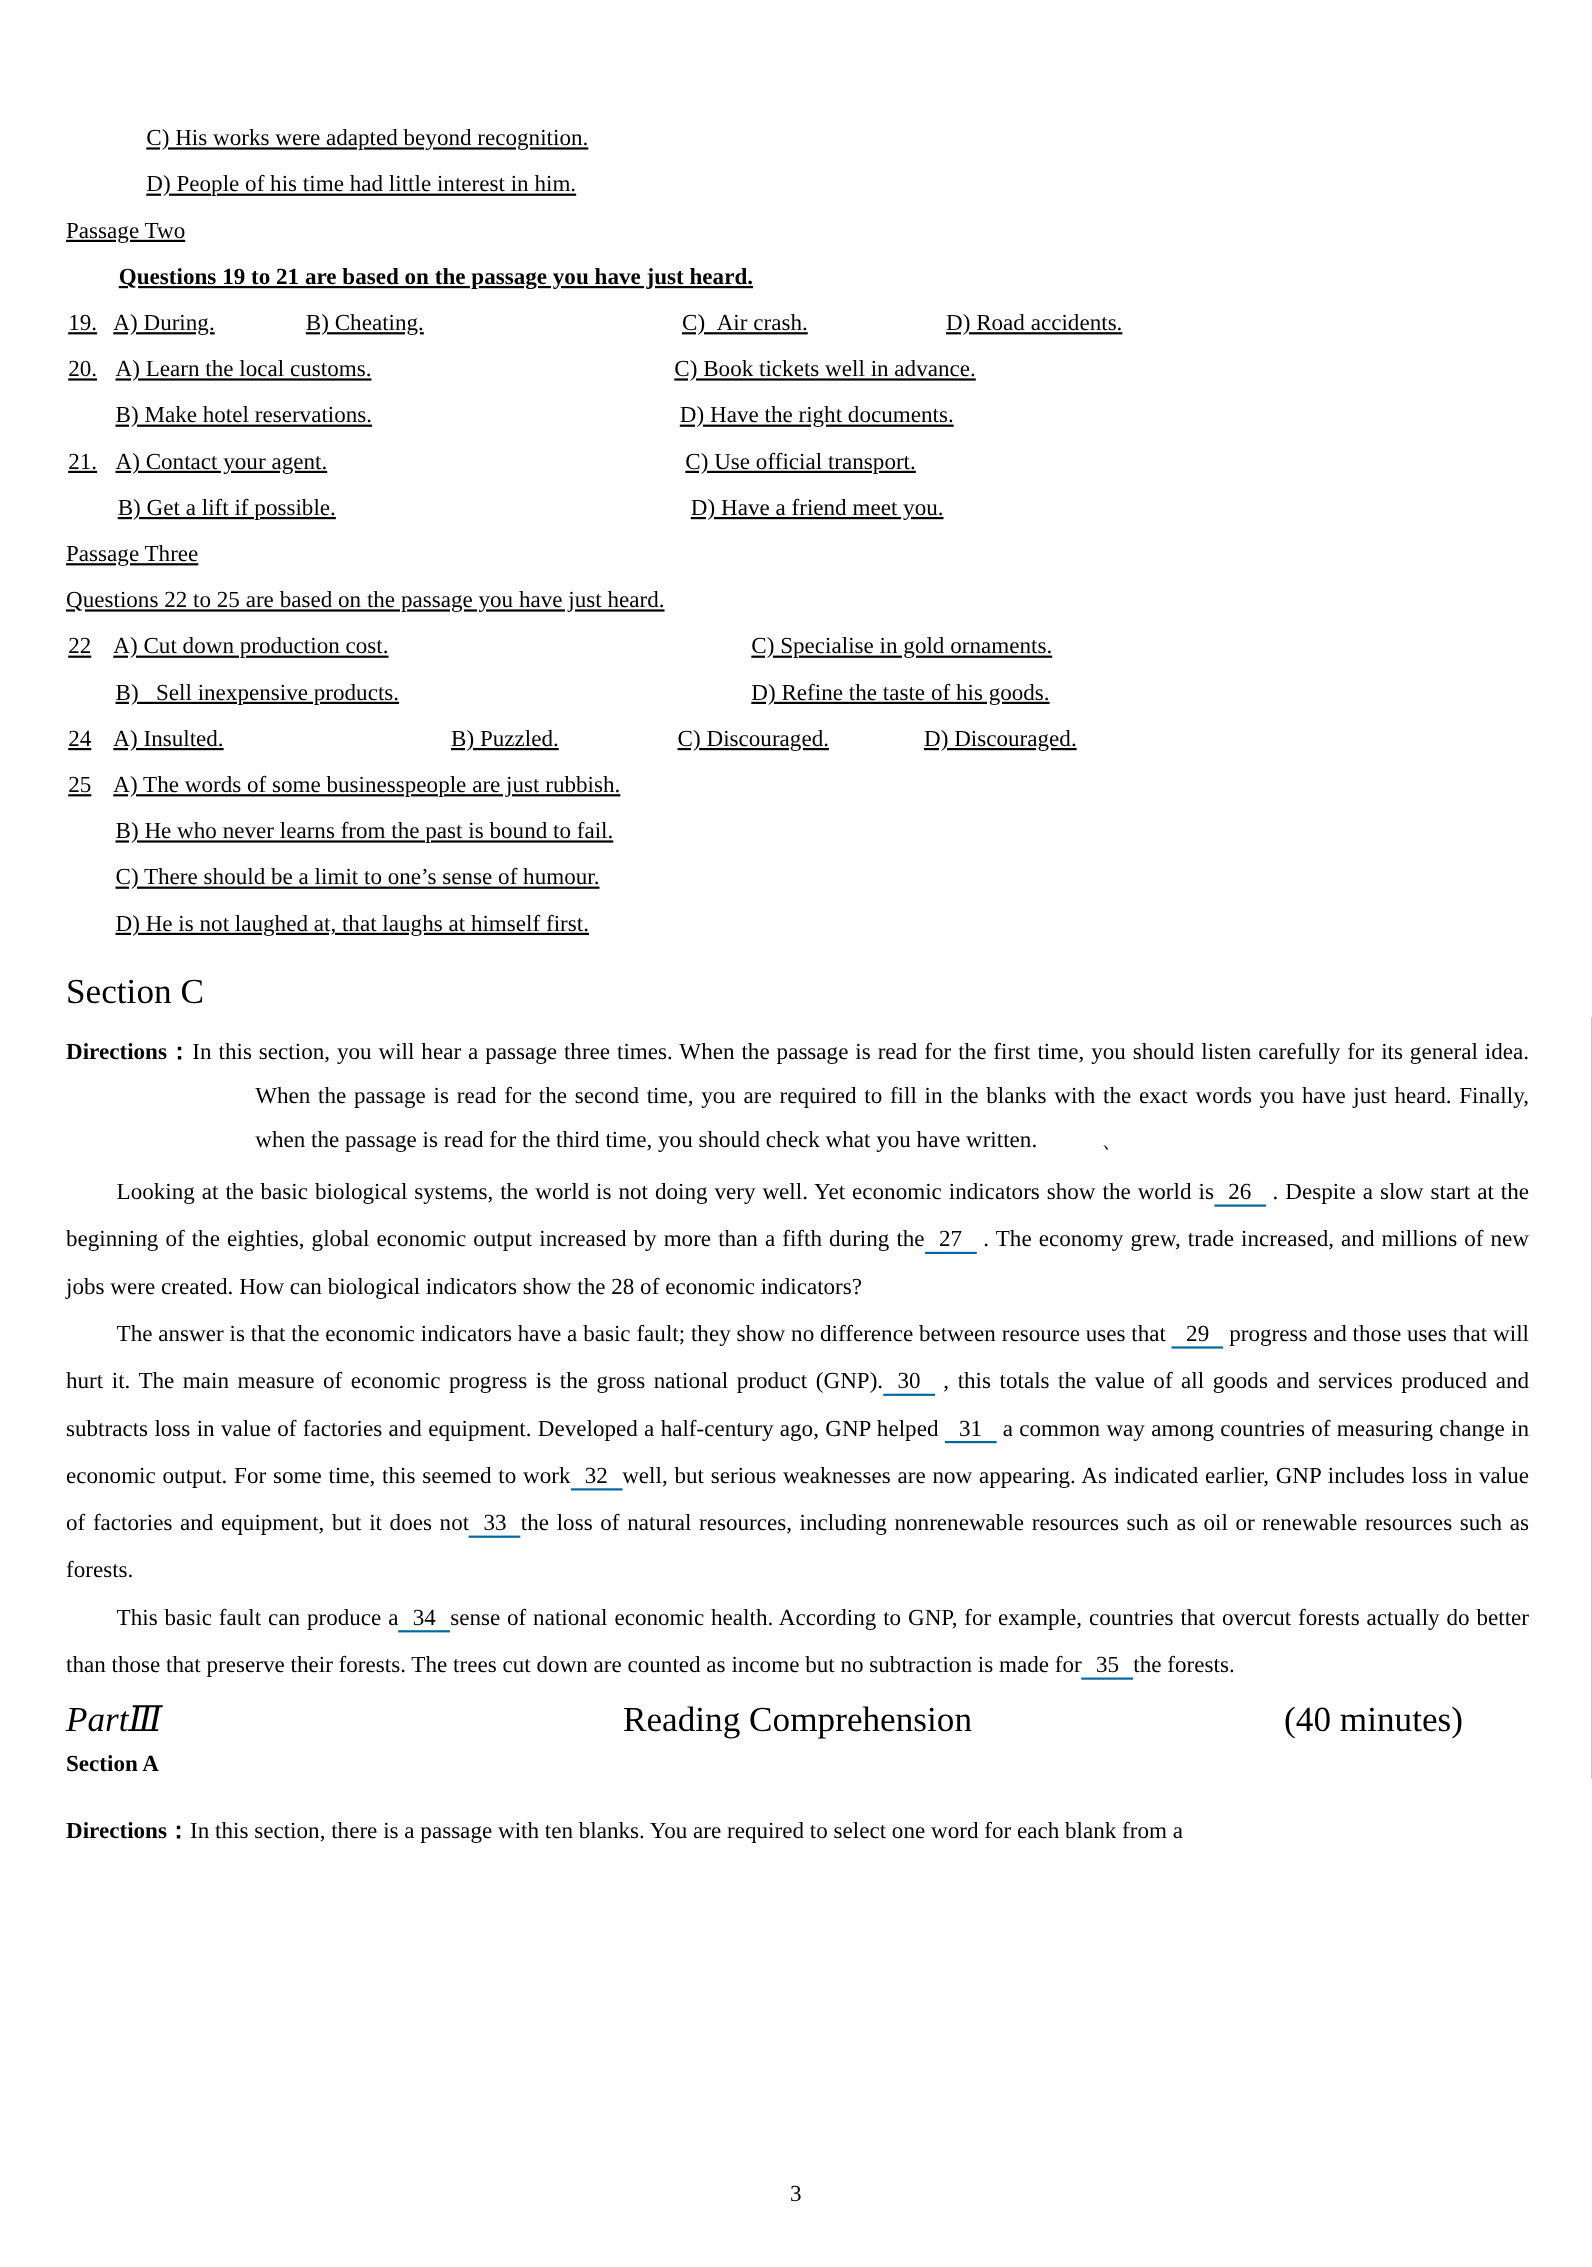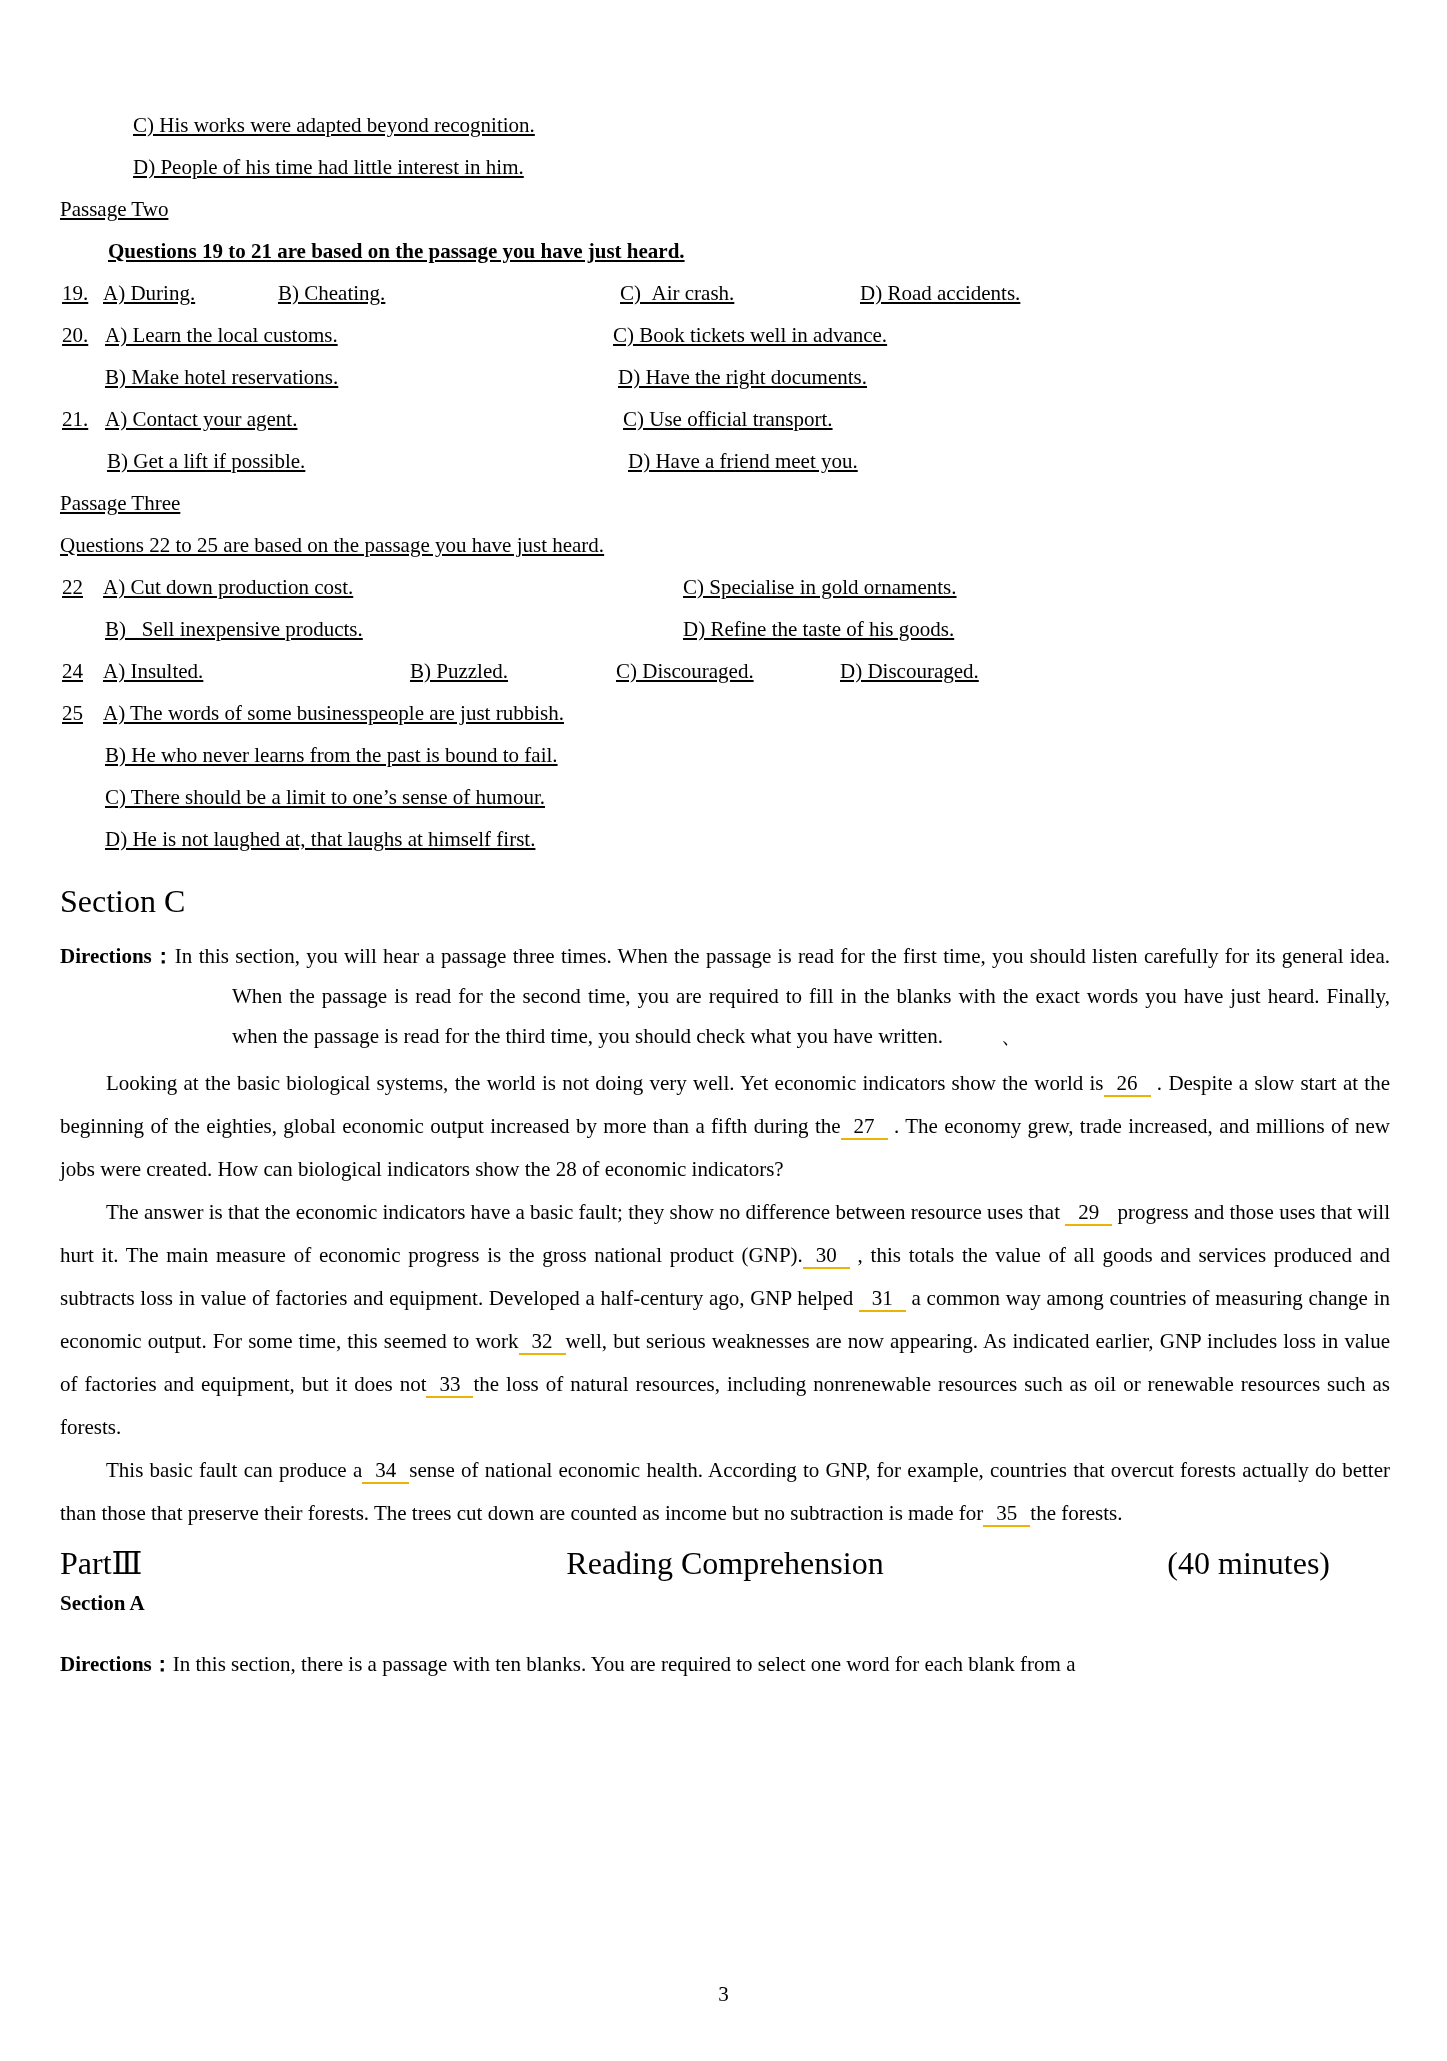--- a/index.html
+++ b/index.html
@@ -34,26 +34,26 @@
   .dir .colon{font-weight:bold;}
   .pmark{margin-left:58px;}
   
   .psg{
     text-align:justify;
     line-height:43px;
     margin:0;
     text-indent:46px;
   }
   .blank{
-    border-bottom:2px solid #eab308;
+    border-bottom:2px solid #0369a1;
     padding:0 13px;
   }
   
   .part-row{position:relative;height:48px;line-height:48px;margin-top:4px;}
-  .part-left{position:absolute;left:0;top:0;}
+  .part-left{position:absolute;left:0;top:0;font-style:italic;}
   .part-center{display:block;text-align:center;}
   .part-right{position:absolute;right:60px;top:0;}
   .section-a{height:32px;line-height:32px;margin-bottom:25px;font-weight:bold;}
   .pageno{position:absolute;left:0;top:1982px;width:100%;text-align:center;}
 </style>
 </head>
 <body>
 
 <div class="page">
 

